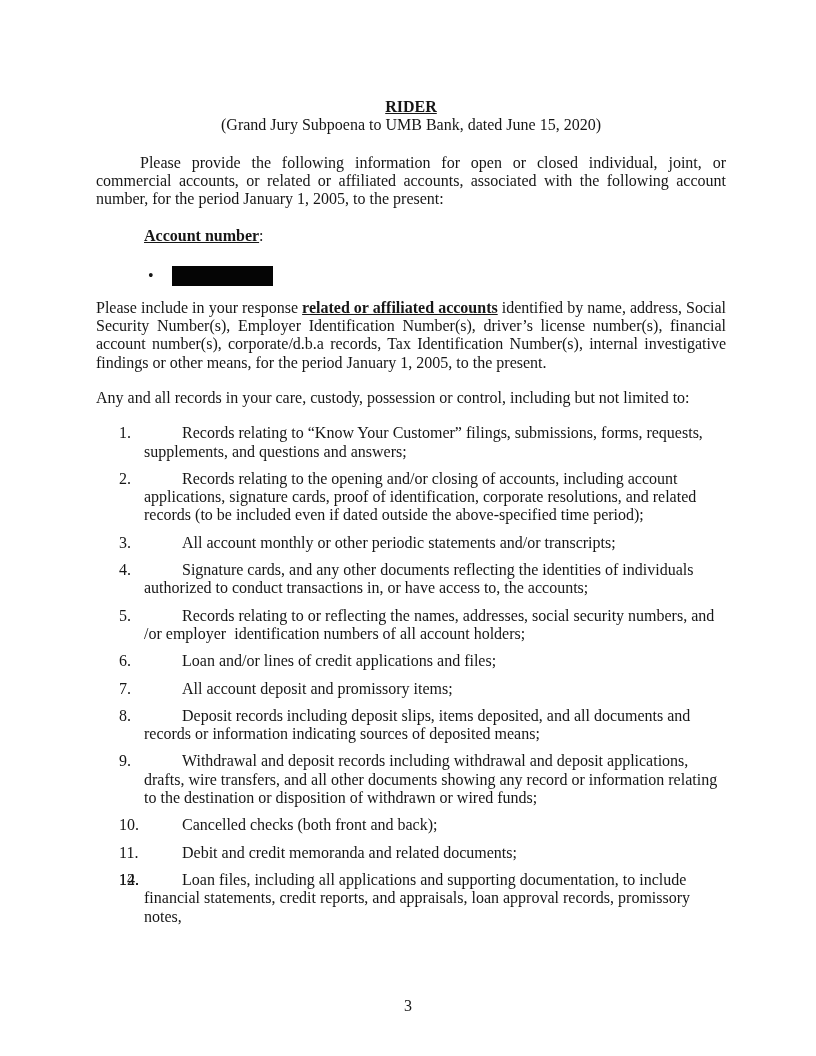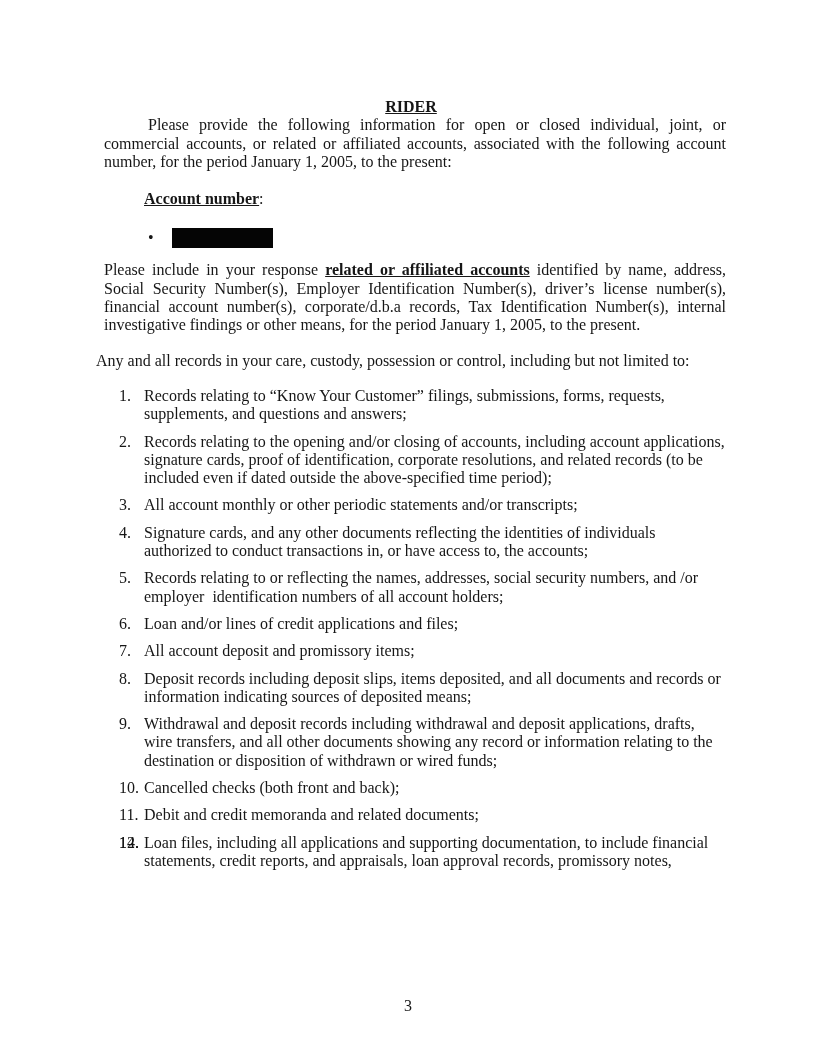--- a/index.html
+++ b/index.html
@@ -18,21 +18,21 @@
     width: 816px;
     height: 1056px;
     padding: 98px 90px 0 96px;
     background: #ffffff;
   }
   .title-line { text-align: center; }
   .subtitle { text-align: center; margin-bottom: 19px; }
   .bu { font-weight: bold; text-decoration: underline; }
   .para { margin-bottom: 19px; }
   .para.tight { margin-bottom: 17px; }
-  .justify { text-align: justify; margin-left: 8px; }
+  .justify { text-align: justify; }
   .indent { text-indent: 44px; }
   .account-label { margin-left: 48px; margin-bottom: 20px; }
   .bullet-row {
     margin: 0 0 13px 52px;
     height: 20px;
     display: flex;
     align-items: center;
   }
   .bullet { width: 24px; display: inline-block; }
   .redaction {
@@ -42,37 +42,38 @@
     display: inline-block;
   }
   .records-list { list-style: none; }
   .list-item {
     position: relative;
     padding-left: 48px;
     margin-bottom: 9px;
     text-align: left;
   }
   .num { position: absolute; left: 23px; top: 0; }
-  .item-text { white-space: pre-wrap; }
+  .item-text { white-space: pre-wrap; margin-left: 38px; }
   .page-number {
     position: absolute;
     top: 997px;
     left: 0;
     right: 0;
     text-align: center;
   }
 </style>
 </head>
 <body>
 
 <div class="page">
 
   <div class="title-line">
     <span class="bu">RIDER</span>
   </div>
+  <div class="subtitle">(Grand Jury Subpoena to UMB Bank, dated June 15, 2020)</div>
 
   <p class="para justify indent">Please provide the following information for open or closed individual, joint, or commercial accounts, or related or affiliated accounts, associated with the following account number, for the period January 1, 2005, to the present:</p>
 
   <div class="account-label">
     <span class="bu">Account number</span><span>:</span>
   </div>
 
   <div class="bullet-row">
     <span class="bullet">•</span>
     <span class="redaction"></span>

